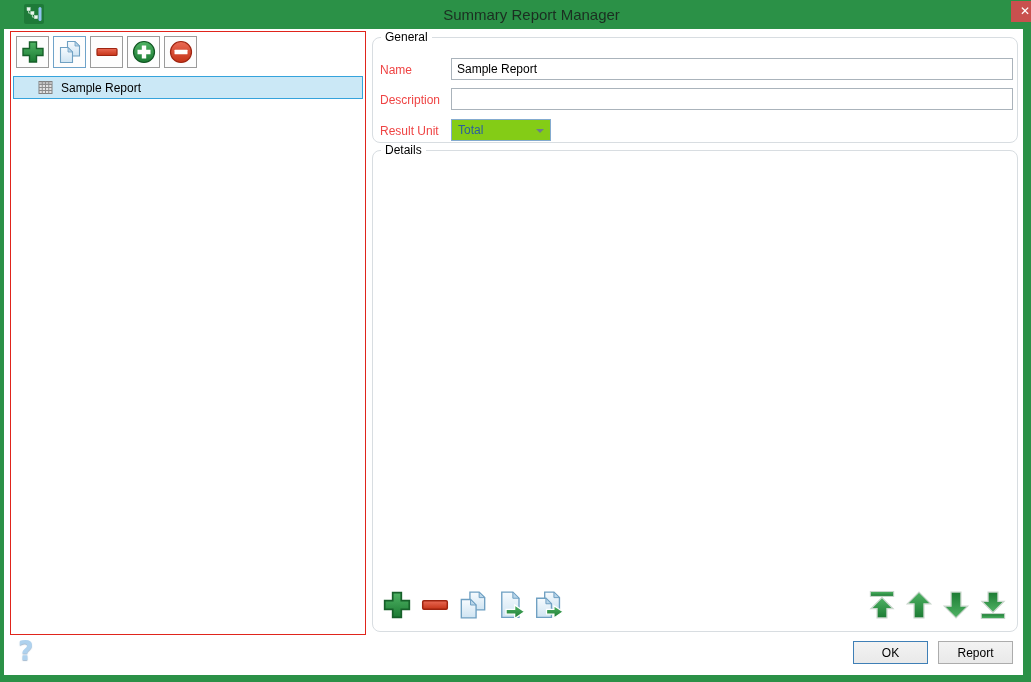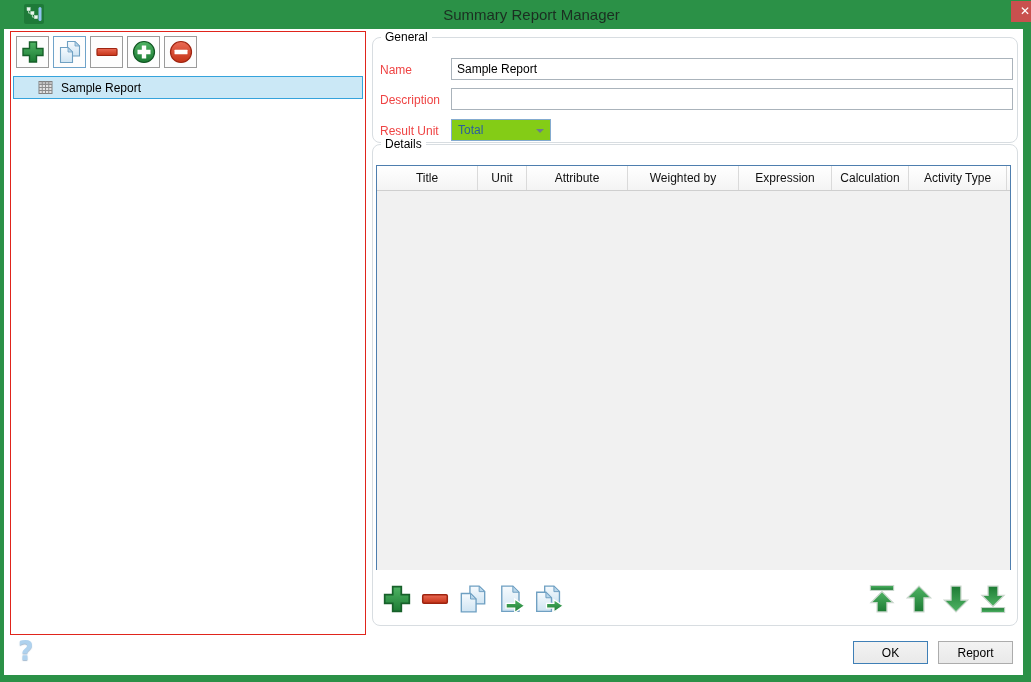--- a/index.html
+++ b/index.html
@@ -53,21 +53,21 @@
     display:flex; align-items:center; padding-left:24px; cursor:pointer;
   }
   .report-item svg { width:15px; height:15px; margin-right:8px; flex:none; }
   .report-item span { font-size:12px; color:#000; }
 
   
   .groupbox {
     position:absolute; border:1px solid #D8DDE1; border-radius:8px; background:#FFFFFF;
   }
   .gb-general { left:368px; top:8px;  width:646px; height:106px; }
-  .gb-details { left:368px; top:115px; width:646px; height:482px; }
+  .gb-details { left:368px; top:121px; width:646px; height:482px; }
   .gb-legend {
     position:absolute; top:-8px; left:8px; background:#FFFFFF;
     padding:0 4px; font-size:12px; color:#000;
   }
 
   .field-label { position:absolute; left:7px; font-size:12px; color:#ef4444; }
   .lbl-name { top:25px; } .lbl-desc { top:55px; } .lbl-rtype { top:86px; }
   .text-input {
     position:absolute; left:78px; width:562px; height:22px;
     border:1px solid #AAB3BB; font-size:12px; padding:1px 5px;
@@ -293,33 +293,20 @@
       <span class="field-label lbl-rtype">Result Unit</span>
       <div class="combo">
         <span class="val">Total</span>
         <span class="arrow"></span>
       </div>
     </div>
 
     <div class="groupbox gb-details">
       <span class="gb-legend">Details</span>
 
-      <div class="grid">
-        <div class="grid-header">
-          <div class="gh-cell c0">Title</div>
-          <div class="gh-cell c1">Unit</div>
-          <div class="gh-cell c2">Attribute</div>
-          <div class="gh-cell c3">Weighted by</div>
-          <div class="gh-cell c4">Expression</div>
-          <div class="gh-cell c5">Calculation</div>
-          <div class="gh-cell c6">Activity Type</div>
-          <div class="gh-cell c7"></div>
-        </div>
-        <div class="grid-body"></div>
-      </div>
 
       <div class="dt-toolbar">
         <button class="icon-btn">
           <span><svg width="32" height="32">
                 <use href="#sPlus"></use>
               </svg></span>
         </button>
         <button class="icon-btn">
           <span><svg width="32" height="32">
                 <use href="#sMinus"></use>

